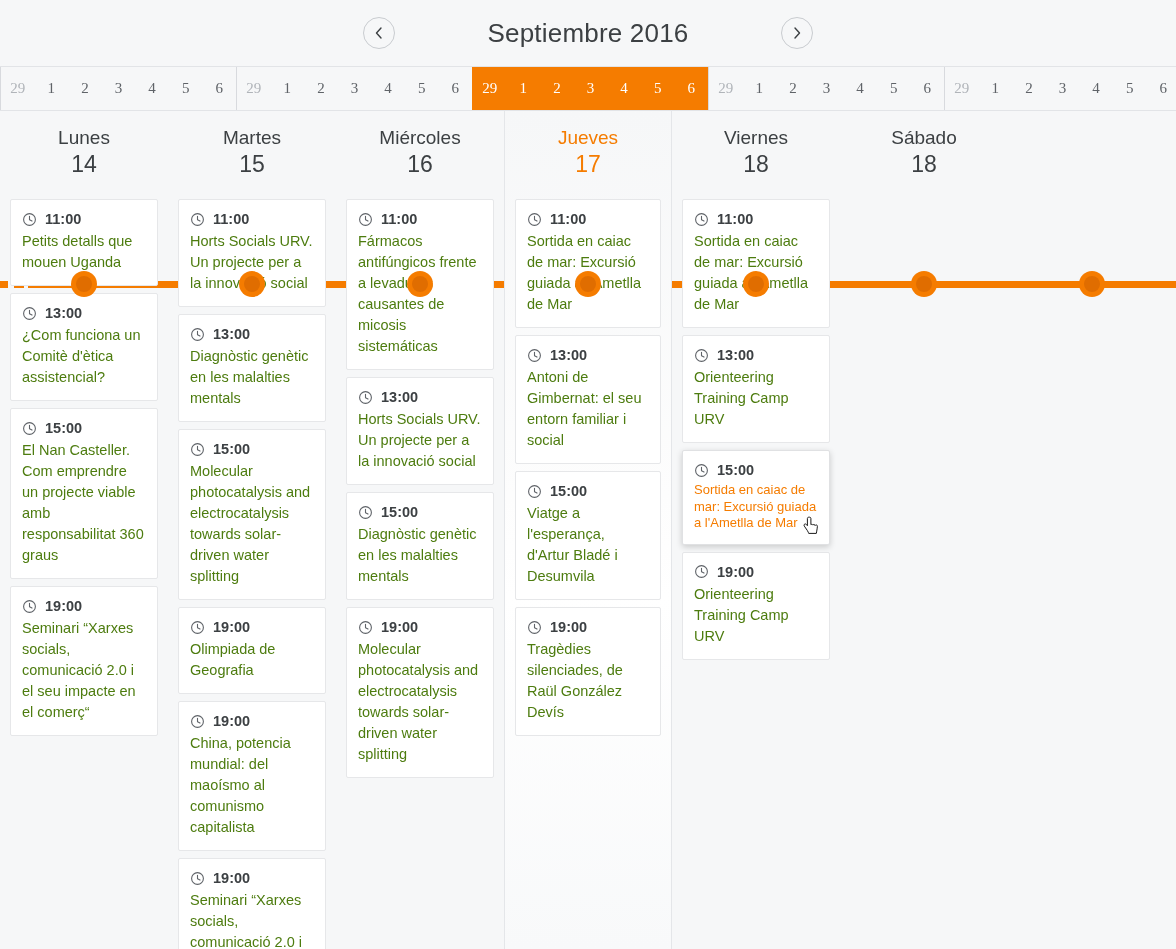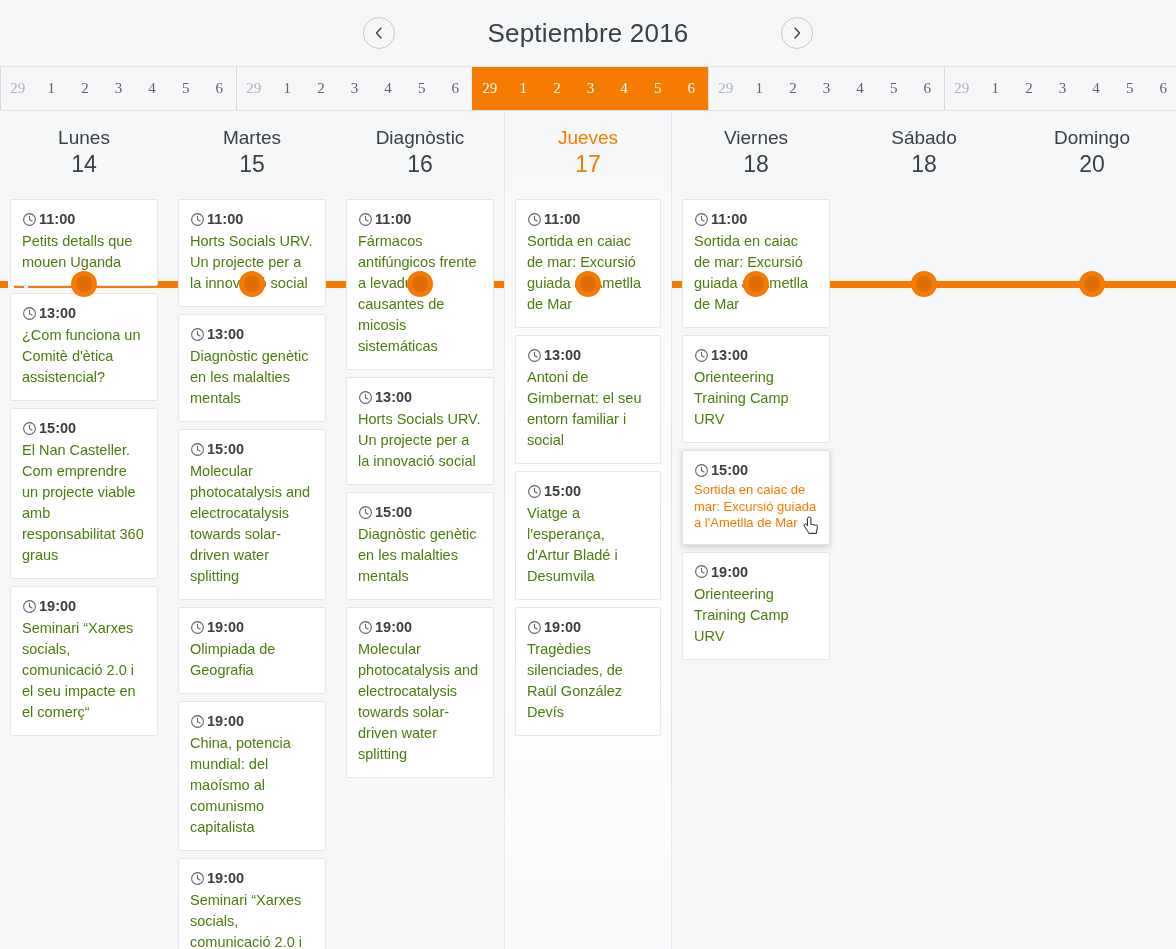--- a/index.html
+++ b/index.html
@@ -165,21 +165,21 @@
     border-radius: 2px;
     padding: 9px 11px 12px 11px;
     margin-bottom: 7px;
   }
   .card .time {
     font-size: 14.5px;
     font-weight: bold;
     color: #3c4043;
     display: flex;
     align-items: center;
-    gap: 2px;
+    gap: 8px;
     line-height: 20px;
     margin-bottom: 2px;
   }
   .clock-icon { display: inline-block; width: 15px; height: 15px; }
   .clock-icon svg { display: block; }
   .card .title {
     font-size: 14.5px;
     color: #4d7c0f;
     line-height: 21px;
   }
@@ -445,21 +445,21 @@
                 </svg>
               </span>
               <span>19:00</span>
             </div>
             <div class="title">Seminari “Xarxes socials, comunicació 2.0 i el seu impacte en el comerç“</div>
           </div>
         </div>
       </div>
       <div class="col">
         <div class="day-head">
-          <div class="day-name">Diagnòstic</div>
+          <div class="day-name">Miércoles</div>
           <div class="day-num">16</div>
         </div>
         <div class="cards">
           <div class="card">
             <div class="time">
               <span class="clock-icon">
                 <svg width="15" height="15" viewBox="0 0 15 15">
                   <circle cx="7.5" cy="7.5" r="5.9" fill="none" stroke="#5f6368" stroke-width="1.1"></circle>
                   <path d="M7.5 4.2 V7.7 L10 9.1" fill="none" stroke="#5f6368" stroke-width="1.1" stroke-linecap="round" stroke-linejoin="round"></path>
                 </svg>
@@ -622,20 +622,16 @@
         </div>
       </div>
       <div class="col">
         <div class="day-head">
           <div class="day-name">Sábado</div>
           <div class="day-num">18</div>
         </div>
         <div class="cards"></div>
       </div>
       <div class="col">
-        <div class="day-head">
-          <div class="day-name">Domingo</div>
-          <div class="day-num">20</div>
-        </div>
         <div class="cards"></div>
       </div>
     </div>
 </div>
 
 </body></html>

